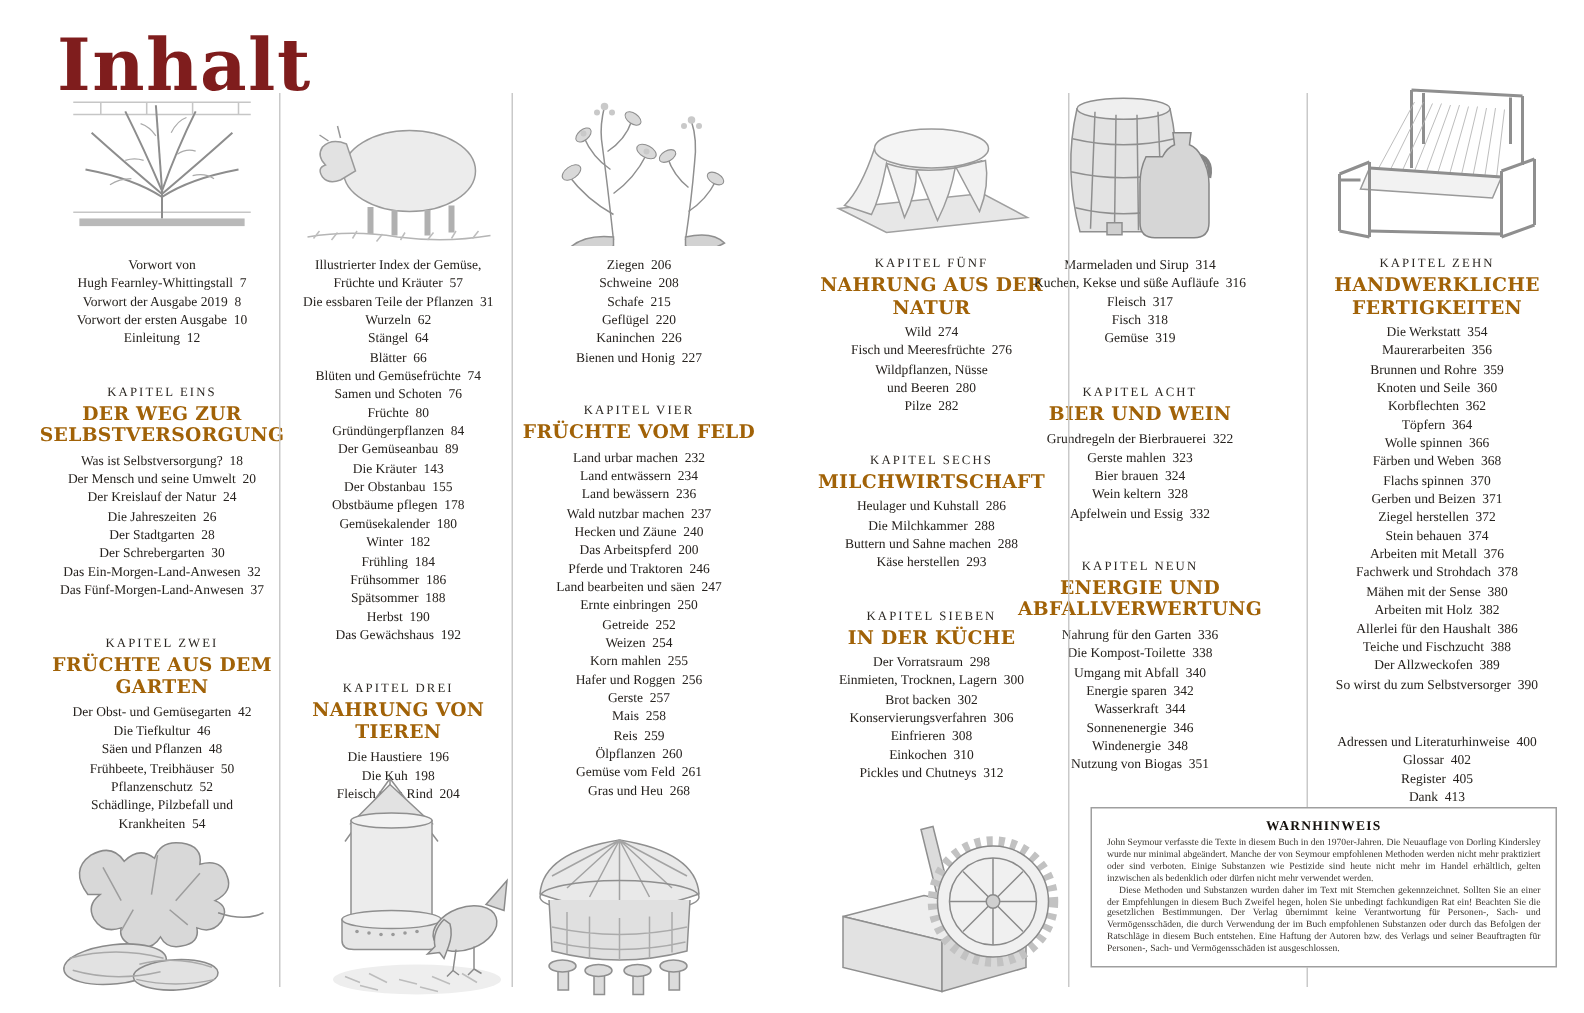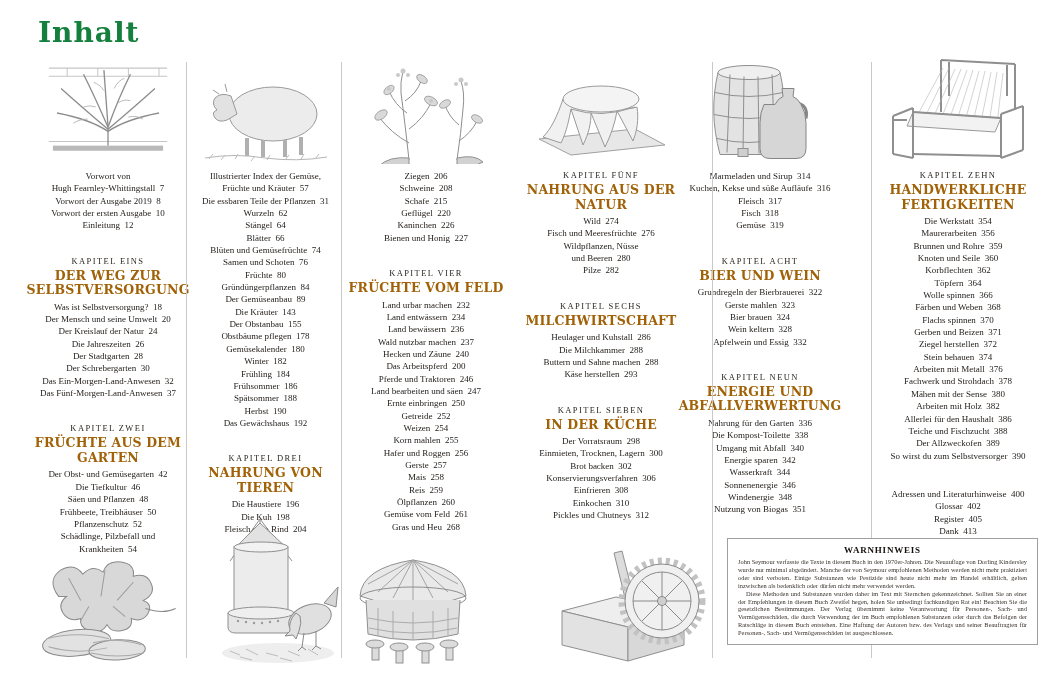--- a/index.html
+++ b/index.html
@@ -1,24 +1,24 @@
 <!DOCTYPE html>
 <html><head>
 <meta charset="utf-8">
 <style>
   html,body{margin:0;padding:0;background:#ffffff;}
   .page{position:relative;width:1056px;height:675px;background:#fff;overflow:hidden;
         font-family:"Liberation Serif",serif;color:#26221e;}
   .page-title{position:absolute;left:38px;top:16px;margin:0;
-        font-family:"DejaVu Serif",serif;font-weight:700;font-size:28px;letter-spacing:1px;color:#15803d;}
+        font-family:"DejaVu Serif",serif;font-weight:700;font-size:48px;letter-spacing:1px;color:#7f1d1d;}
   .col{position:absolute;top:52px;display:flex;flex-direction:column;align-items:center;text-align:center;}
   .col-1{left:30px;width:156px}
   .col-2{left:191px;width:149px}
   .col-3{left:346px;width:160px}
-  .col-4{left:516px;width:170px}
+  .col-4{left:536px;width:170px}
   .col-5{left:682px;width:156px}
   .col-6{left:872px;width:172px}
   .top-img{height:112px;display:flex;align-items:flex-end;justify-content:center;margin-bottom:6px;}
   .top-img svg,.bslot svg{display:block;}
   .line{font-size:9px;line-height:12.35px;white-space:nowrap;}
   .chapter{margin:24px 0 3px;}
   .col > .top-img + .chapter{margin-top:0;}
   .kicker{font-size:8.5px;letter-spacing:1.4px;margin-bottom:3px;color:#2c2823;}
   .chapter-title{font-family:"DejaVu Serif",serif;font-weight:700;font-size:12.5px;line-height:14.5px;
         letter-spacing:.2px;color:#a16207;}

